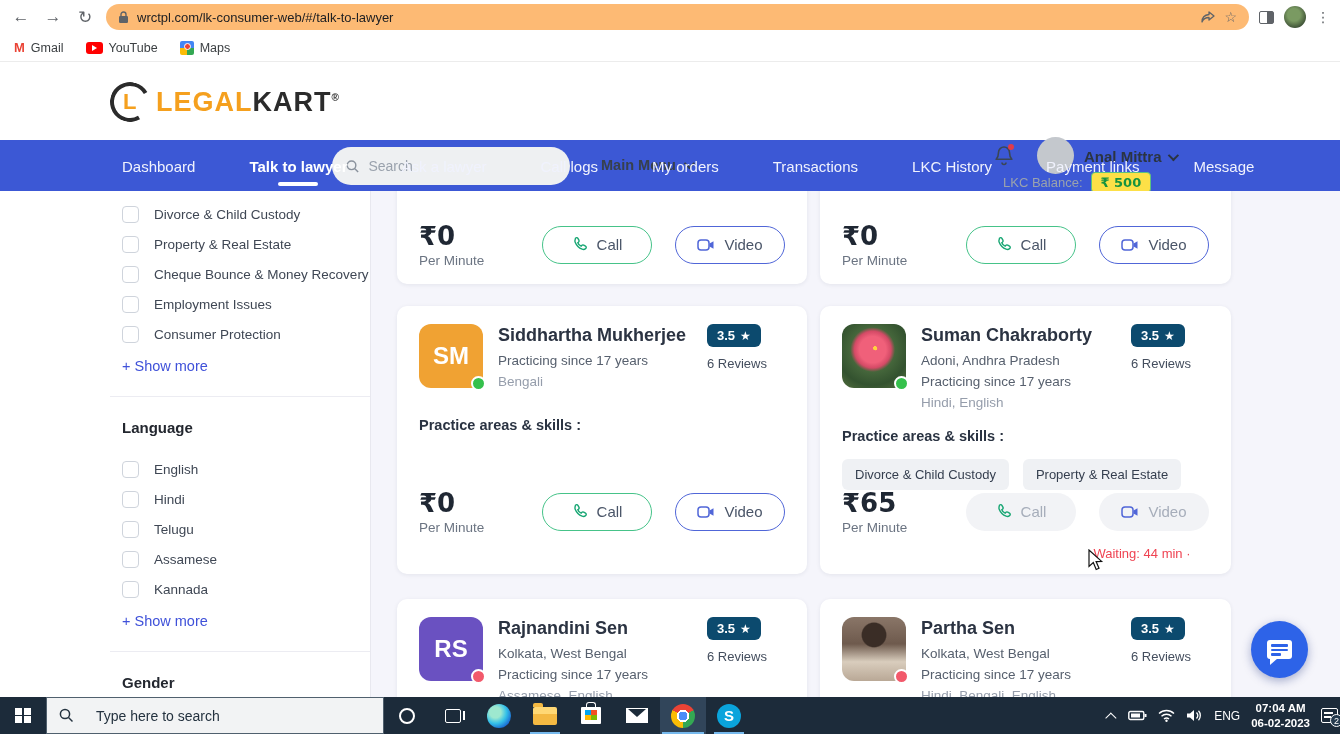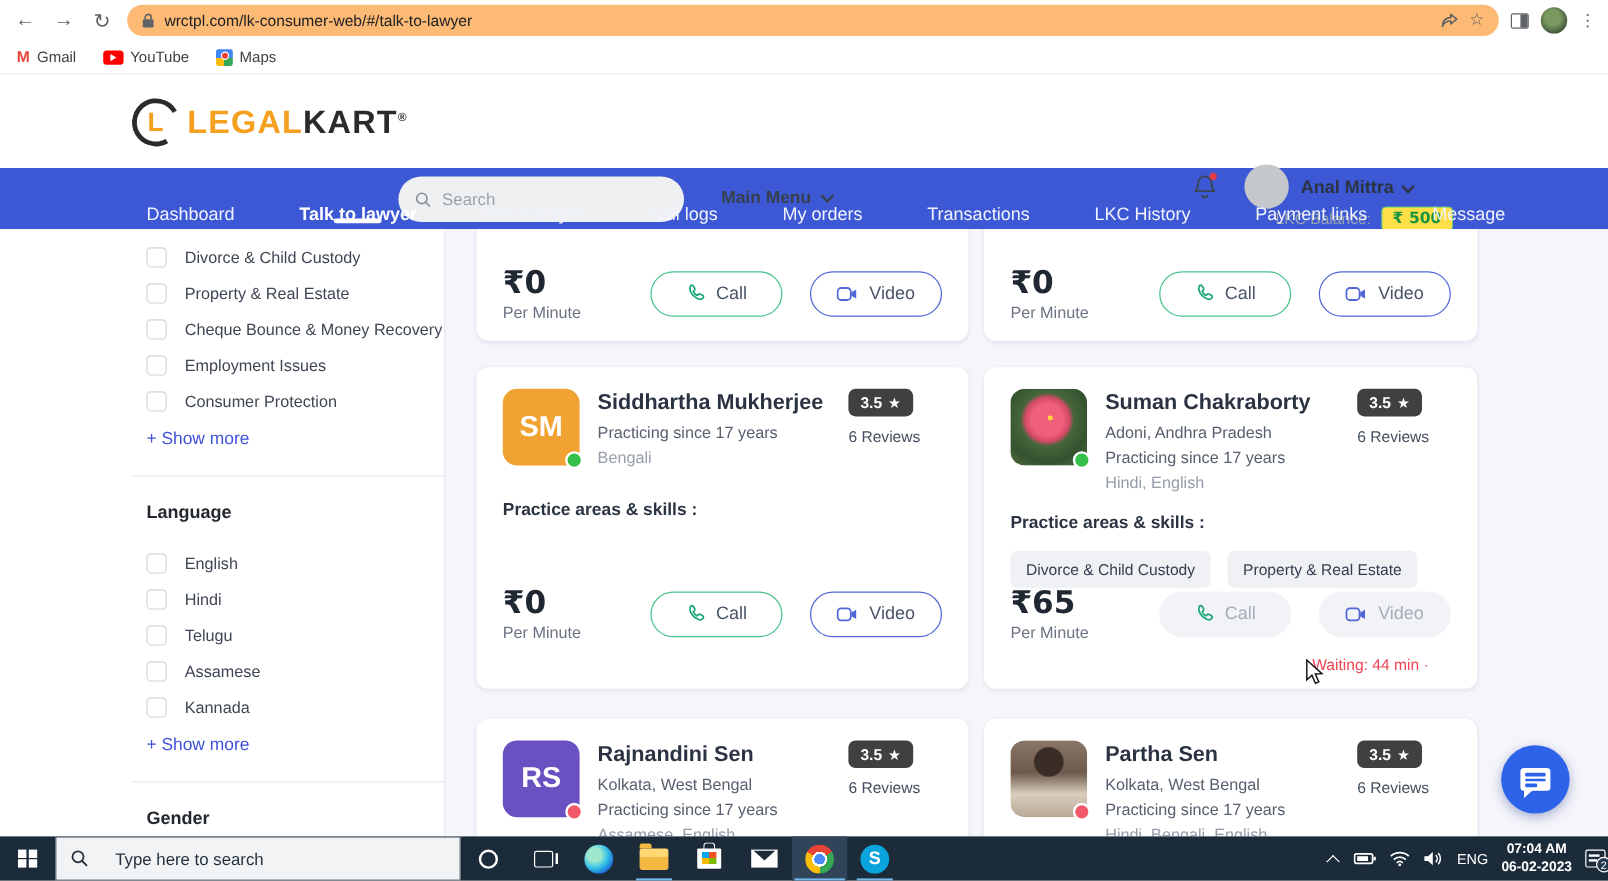--- a/index.html
+++ b/index.html
@@ -38,27 +38,27 @@
   .hdr-search { position:absolute; left:332px; top:85px; width:238px; height:38px; background:#eef0f2; border-radius:19px; display:flex; align-items:center; padding:0 14px; gap:9px; top:85px; }
   .hdr-search input { border:none; outline:none; background:transparent; font-size:14px; color:#333; width:100%; font-family:"Liberation Sans",sans-serif; }
   .hdr-search input::placeholder { color:#9aa2ad; }
   .main-menu { position:absolute; left:601px; top:95px; font-size:14.5px; font-weight:bold; color:#37404d; display:flex; align-items:center; gap:8px; }
   .chev { width:8px; height:8px; border-right:2px solid #37404d; border-bottom:2px solid #37404d; transform:rotate(45deg) translateY(-2px); }
   .bell-wrap { position:absolute; left:993px; top:82px; }
   .bell-dot { position:absolute; right:1px; top:0; width:6px; height:6px; border-radius:50%; background:#e23b4a; }
   .avatar-sm { position:absolute; left:1037px; top:75px; width:37px; height:37px; border-radius:50%; background:#c4c8cd; }
   .user-row { position:absolute; left:1084px; top:86px; font-size:15px; font-weight:bold; color:#2b3442; display:flex; align-items:center; gap:6px; }
   .user-row .chev { border-color:#2b3442; }
-  .balance-row { position:absolute; left:1063px; top:110px; display:flex; align-items:center; gap:8px; font-size:13px; color:#9aa2ad; white-space:nowrap; }
+  .balance-row { position:absolute; left:1003px; top:110px; display:flex; align-items:center; gap:8px; font-size:13px; color:#9aa2ad; white-space:nowrap; }
   .lkc-badge { border:1px solid #5bc27f; background:#fde047; color:#17933f; font-weight:bold; font-size:13px; padding:2px 9px; border-radius:4px; font-family:"DejaVu Sans",sans-serif; }
 
   
   .main-nav { height:51px; background:#3c58d5; }
   .main-nav ul { list-style:none; display:flex; padding-left:95px; height:100%; }
-  .main-nav li { position:relative; color:#f0f2fd; font-size:15px; line-height:51px; padding:13px 27px; cursor:pointer; white-space:nowrap; }
+  .main-nav li { position:relative; color:#f0f2fd; font-size:15px; line-height:51px; padding:1px 27px; cursor:pointer; white-space:nowrap; }
   .main-nav li.active { font-weight:bold; color:#fff; }
   .main-nav li.active::after { content:""; position:absolute; left:50%; transform:translateX(-50%); bottom:5px; width:40px; height:4px; background:#fff; border-radius:2px; }
 
   
   .content { position:relative; height:506px; background:#f5f5fb; overflow:hidden; }
   .sidebar { position:absolute; left:0; top:0; width:371px; height:100%; background:#fff; border-right:1px solid #e8e8ef; padding:8px 0 0 122px; }
   .filter-row { display:flex; align-items:center; gap:15px; height:30px; }
   .cbx { width:17px; height:17px; border:1px solid #cfd4dc; border-radius:4px; background:#fff; flex:0 0 auto; }
   .filter-label { font-size:13.5px; color:#3f4754; }
   .show-more { margin-top:6px; font-size:14.5px; color:#3f51d9; height:22px; display:flex; align-items:center; cursor:pointer; }
@@ -84,21 +84,21 @@
       radial-gradient(circle 13px at 50% 28%, #3a2d26 0 90%, transparent 100%),
       linear-gradient(180deg, #8a7668 0%, #6e5a4d 42%, #d9cdbd 70%, #b9a896 100%); }
   .status-dot { position:absolute; right:-3px; bottom:-3px; width:15px; height:15px; border-radius:50%; border:2.5px solid #fff; }
   .status-dot.online { background:#35c04c; }
   .status-dot.busy { background:#f2596b; }
   .card-info { flex:1; min-width:0; padding-top:1px; }
   .lname { font-size:18px; font-weight:bold; color:#2b3342; margin-bottom:5px; }
   .meta { font-size:13.5px; color:#57606e; line-height:1.55; }
   .langs { font-size:13.5px; color:#959dab; line-height:1.55; }
   .rating-col { width:78px; flex:0 0 auto; }
-  .rate-badge { display:inline-flex; align-items:center; gap:5px; background:#404040; color:#fff; font-weight:bold; font-size:13px; border-radius:6px; padding:4px 10px; }
+  .rate-badge { display:inline-flex; align-items:center; gap:5px; background:#0c4a6e; color:#fff; font-weight:bold; font-size:13px; border-radius:6px; padding:4px 10px; }
   .rate-badge .star { font-family:"DejaVu Sans",sans-serif; font-size:12px; }
   .reviews { font-size:13px; color:#444e5e; margin-top:9px; }
   .practice-label { margin-top:24px; font-size:14.5px; font-weight:bold; color:#2a3342; }
   .tags { display:flex; gap:14px; margin-top:15px; }
   .tag { background:#eff1f4; border-radius:6px; padding:8px 13px; font-size:13px; font-weight:500; color:#343e4e; white-space:nowrap; }
 
   .price-row { position:absolute; left:22px; right:22px; display:flex; align-items:center; }
   .card-a .price-row, .card-b .price-row { bottom:16px; }
   .card-c .price-row, .card-d .price-row { bottom:39px; }
   .price-block { width:90px; }

